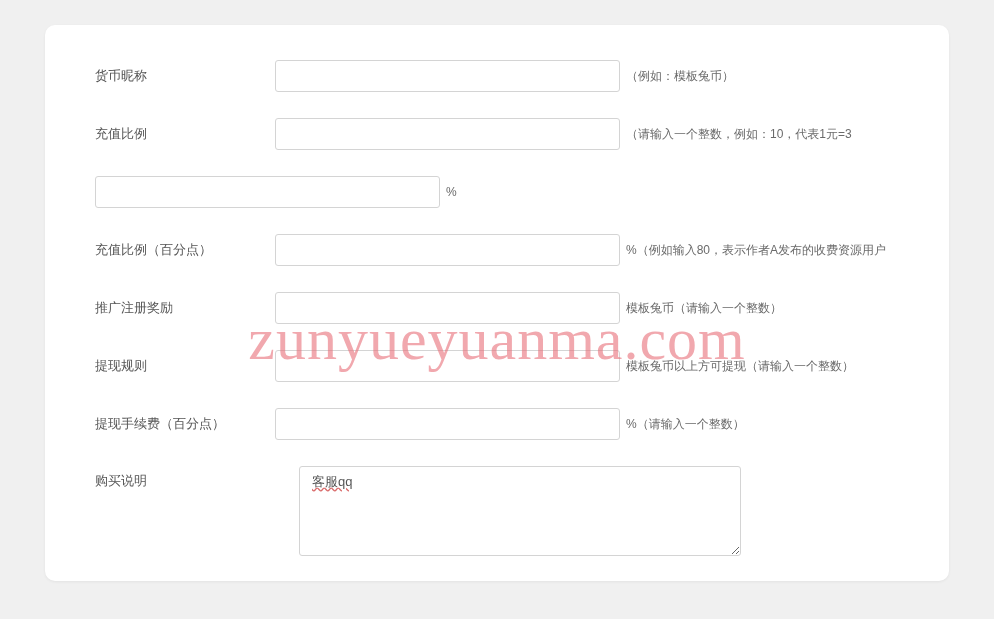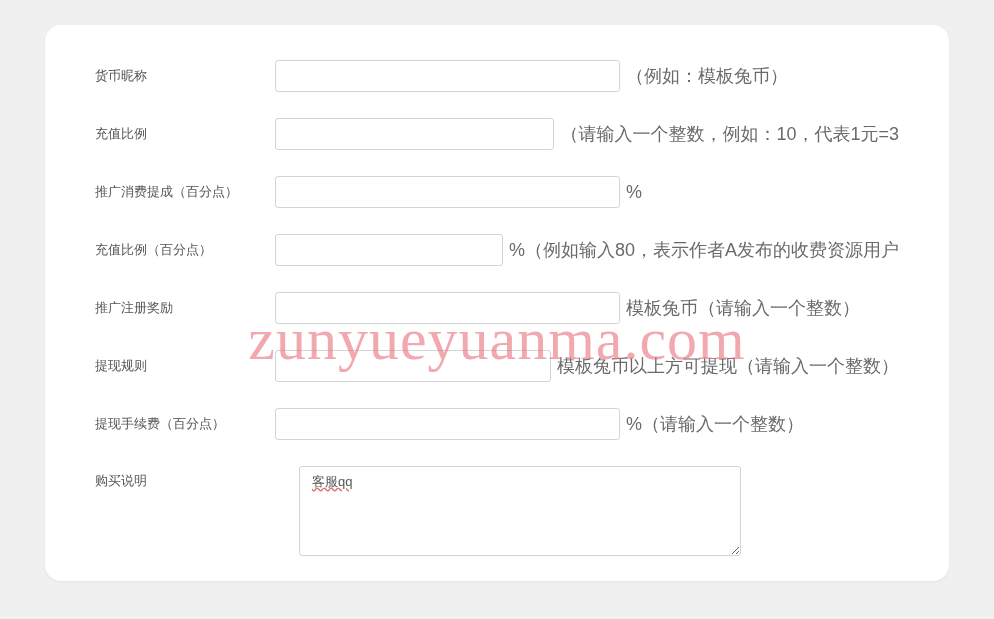--- a/index.html
+++ b/index.html
@@ -12,21 +12,21 @@
       background: #f0f0f0;
       width: 994px;
       height: 619px;
       overflow: hidden;
       position: relative;
     }
     .panel {
       background: #ffffff;
       margin: 25px 45px;
       padding: 35px 50px 25px 50px;
-      border-radius: 16px;
+      border-radius: 10px;
       box-shadow: 0 1px 3px rgba(0,0,0,0.06);
     }
     .form-row {
       display: flex;
       align-items: center;
       margin-bottom: 26px;
     }
     .form-row.textarea-row {
       align-items: flex-start;
       margin-bottom: 0;
@@ -45,21 +45,21 @@
       width: 345px;
       height: 32px;
       border: 1px solid #d4d4d4;
       border-radius: 3px;
       padding: 0 8px;
       font-size: 13px;
       color: #555;
       background: #fff;
     }
     .form-hint {
-      font-size: 18px;
+      font-size: 12px;
       color: #6a6a6a;
       margin-left: 6px;
       white-space: nowrap;
     }
     .form-textarea {
       width: 442px;
       height: 90px;
       border: 1px solid #d4d4d4;
       border-radius: 3px;
       padding: 6px 12px;
@@ -99,21 +99,20 @@
     <span class="form-hint">（例如：模板兔币）</span>
   </div>
 
   <div class="form-row">
     <label class="form-label">充值比例</label>
     <input type="text" class="form-input" value="" style="">
     <span class="form-hint">（请输入一个整数，例如：10，代表1元=3</span>
   </div>
 
   <div class="form-row">
-    <label class="form-label">推广消费提成（百分点）</label>
     <input type="text" class="form-input" value="" style="">
     <span class="form-hint">%</span>
   </div>
 
   <div class="form-row">
     <label class="form-label">充值比例（百分点）</label>
     <input type="text" class="form-input" value="" style="">
     <span class="form-hint">%（例如输入80，表示作者A发布的收费资源用户</span>
   </div>
 

